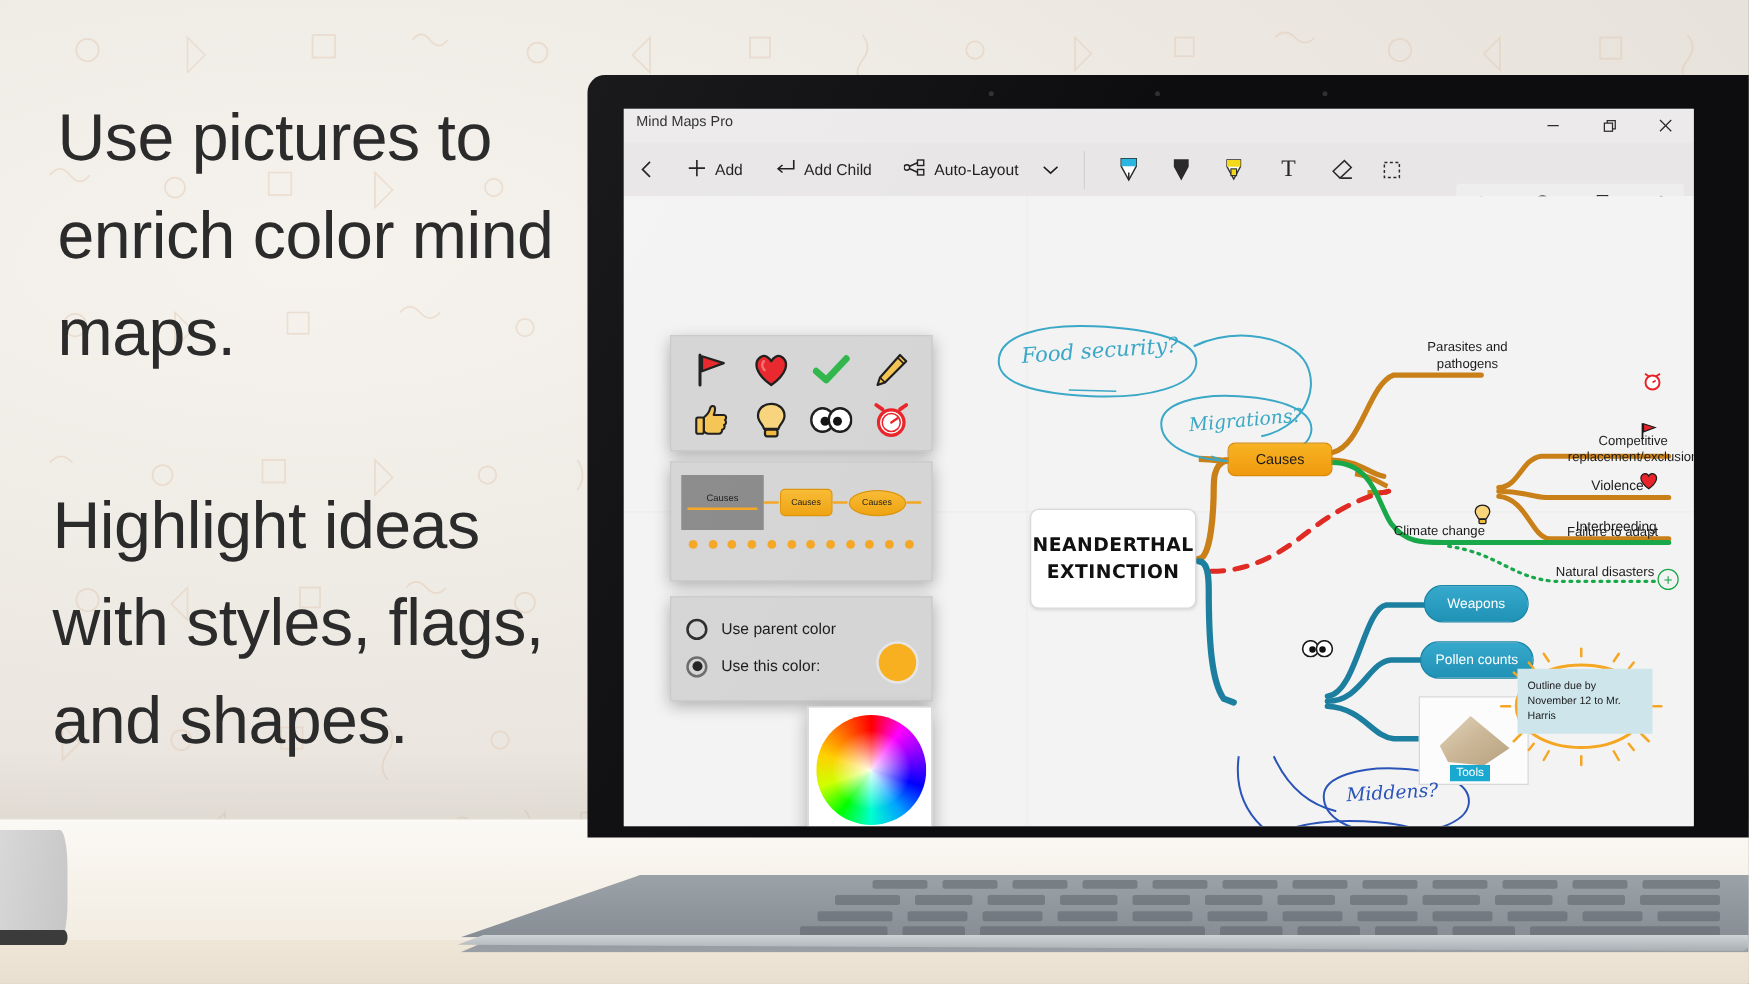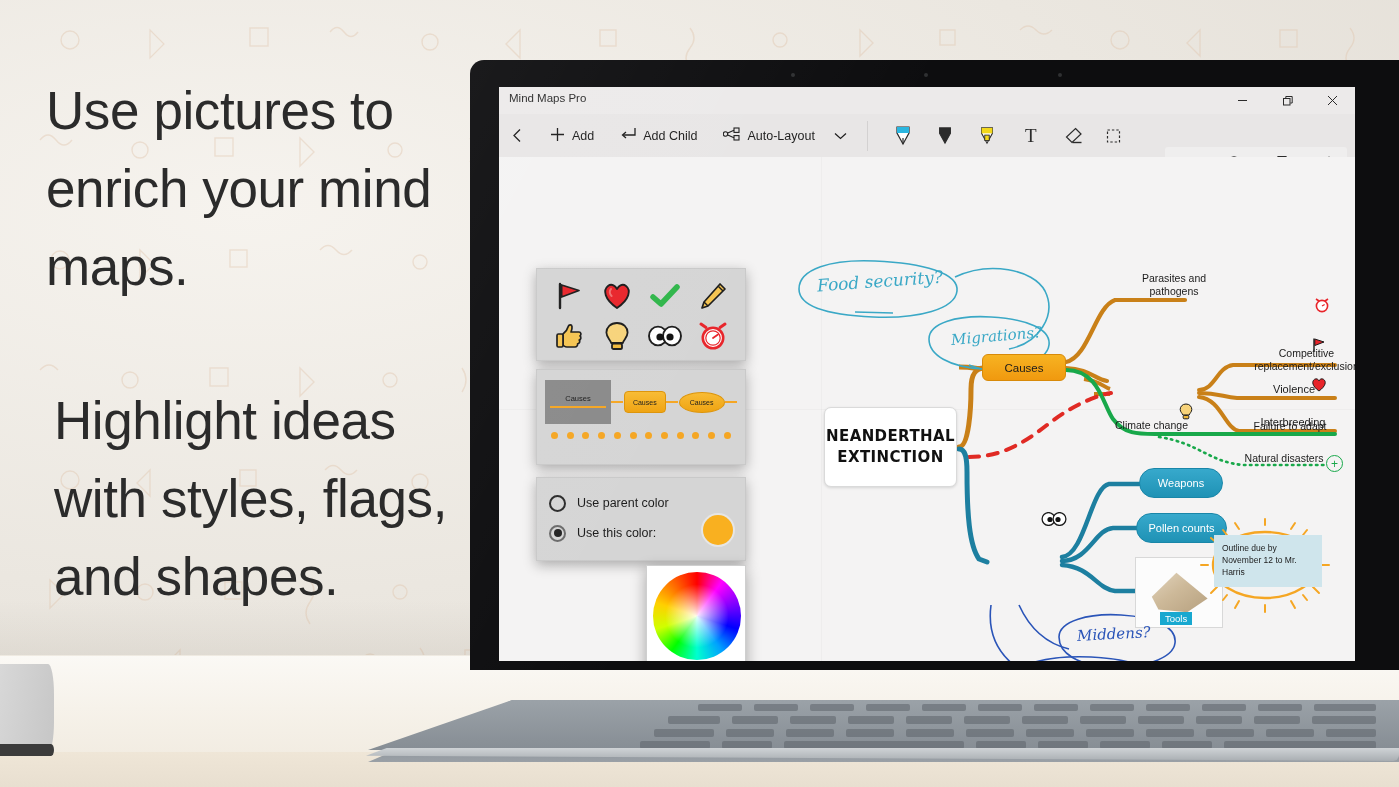--- a/index.html
+++ b/index.html
@@ -44,21 +44,21 @@
     position:absolute; left:-44px; top:744px; width:98px; height:12px;
     background:#3b3b3b; border-radius:4px/8px;
   }
 
   
   .copy-block {
     position:absolute; color:#2b2b2b;
     font-weight:300; letter-spacing:-.4px;
   }
   #copy-1 { left:46px; top:72px; width:410px; font-size:53px; line-height:78px; }
-  #copy-2 { left:54px; top:382px; width:430px; font-size:53px; line-height:78px; }
+  #copy-2 { left:42px; top:382px; width:430px; font-size:53px; line-height:78px; }
 
   
   #laptop-lid {
     position:absolute; left:470px; top:60px; width:930px; height:610px;
     background:#0d0d0f;
     border-radius:14px 0 0 0;
   }
   #lid-sheen {
     position:absolute; left:470px; top:60px; width:930px; height:610px;
     background:linear-gradient(118deg, rgba(255,255,255,.055) 0%, rgba(255,255,255,0) 38%);
@@ -329,21 +329,21 @@
     <path d="M940 648 q8 11 0 22 q-8 11 0 22"></path>
       <path d="M600 646 q9 -9 18 0"></path>
   </g>
 </svg>
 <div id="wall-shadow"></div>
 <div id="bg-desk"></div>
 <div id="bg-desk-front"></div>
 <div id="speaker"></div>
 <div id="speaker-base"></div>
 
-<div class="copy-block" id="copy-1">Use pictures to enrich your mind maps.</div>
+<div class="copy-block" id="copy-1">Use pictures to enrich color mind maps.</div>
 <div class="copy-block" id="copy-2">Highlight ideas with styles, flags, and shapes.</div>
 
 <div id="laptop-lid"></div>
 <div class="lid-dot" style="left:791px"></div>
 <div class="lid-dot" style="left:924px"></div>
 <div class="lid-dot" style="left:1058px"></div>
 
 <div id="screen">
 
   <div id="titlebar">

